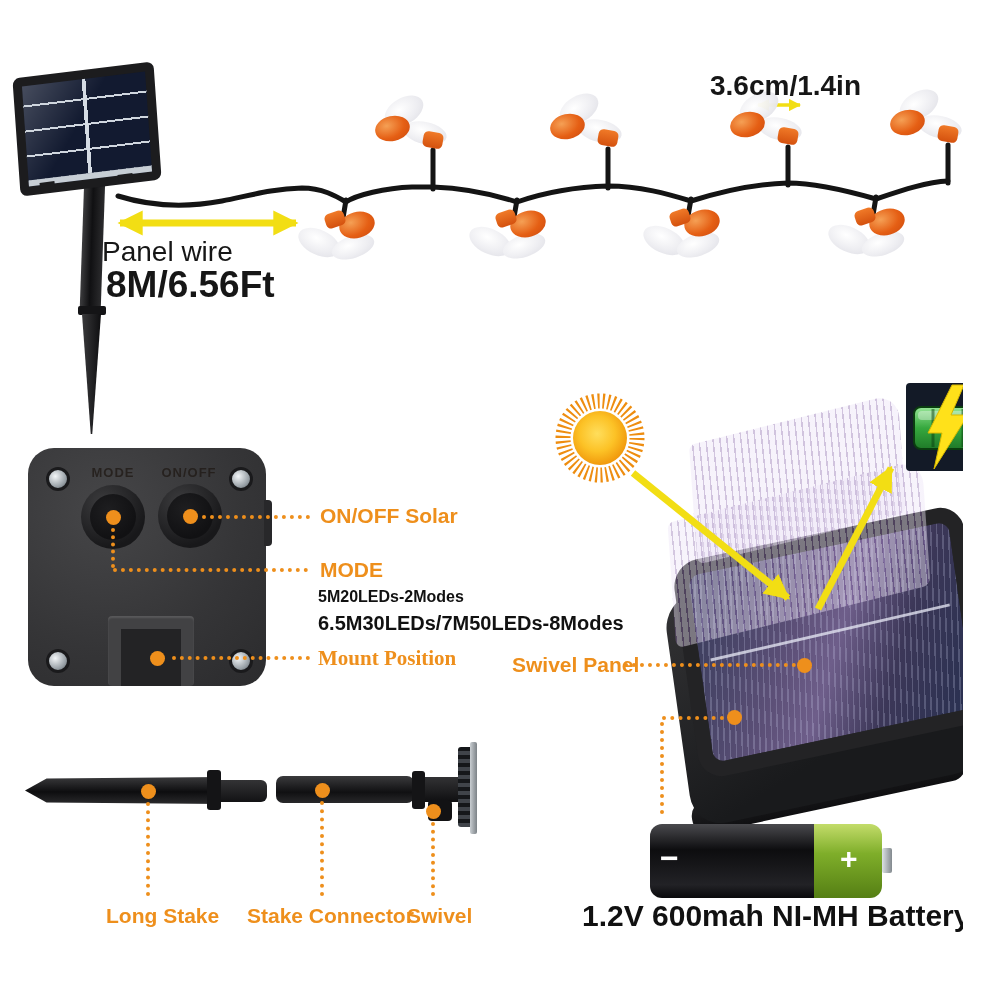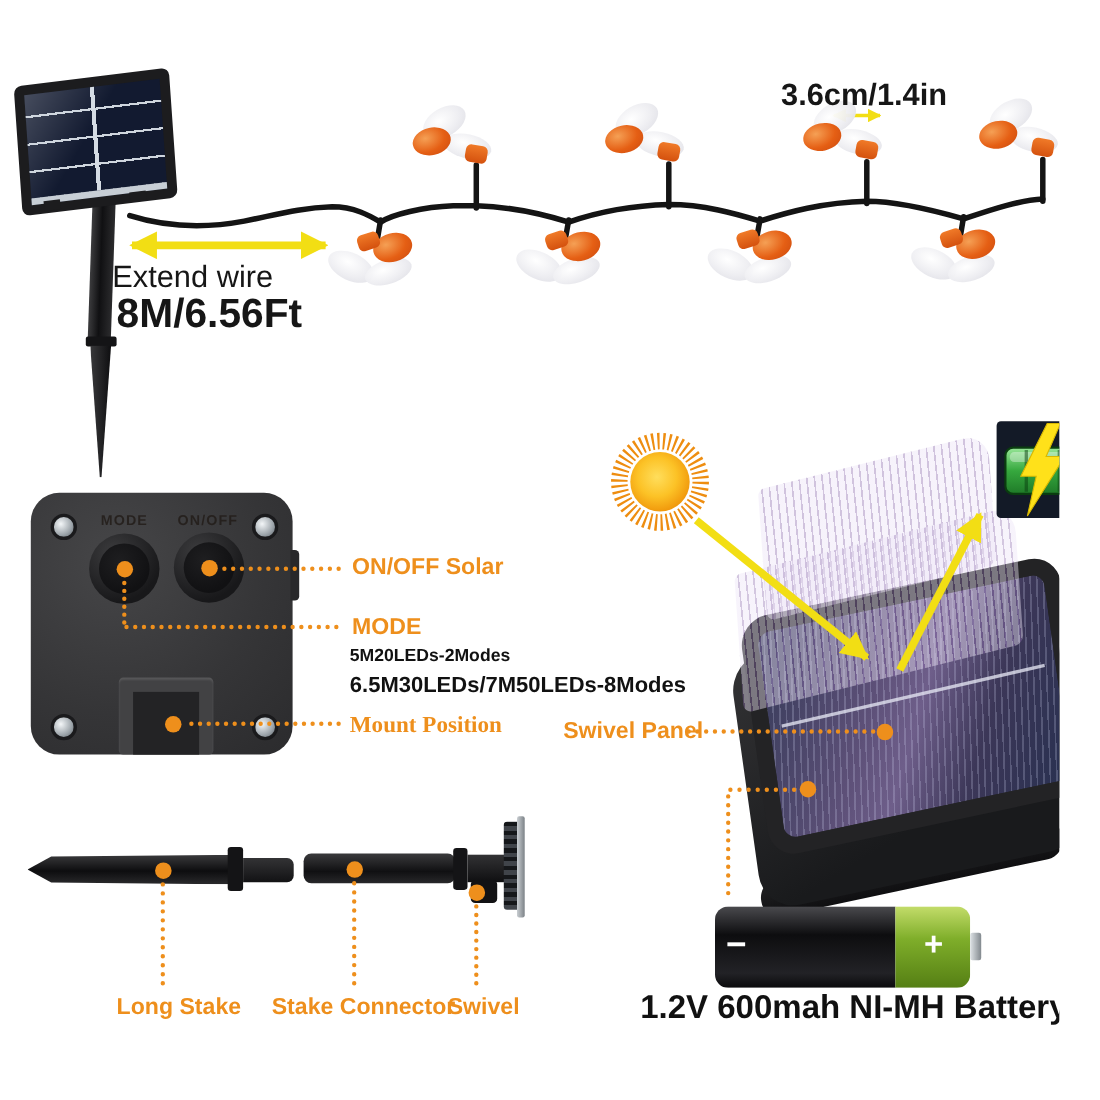--- a/index.html
+++ b/index.html
@@ -230,21 +230,21 @@
       <i class="bsock"></i>
     </div>
   <div class="bee below" style="left:827px;top:207px;">
     <i class="wing w1"></i>
       <i class="wing w2"></i>
     <i class="bbody"></i>
       <i class="bsock"></i>
     </div>
 
   <div class="abs t-spacing">3.6cm/1.4in</div>
-  <div class="abs t-extend1">Extend wire</div>
+  <div class="abs t-extend1">Panel wire</div>
   <div class="abs t-extend2">8M/6.56Ft</div>
 
   <div class="abs ctrl">
     <div class="screw" style="left:18px;top:19px;"></div>
     <div class="screw" style="left:201px;top:19px;"></div>
     <div class="screw" style="left:18px;top:201px;"></div>
     <div class="screw" style="left:201px;top:201px;"></div>
     <div class="engr" style="left:56px;top:17px;width:58px;">MODE</div>
     <div class="engr" style="left:128px;top:17px;width:66px;">ON/OFF</div>
     <div class="cbtn" style="left:53px;top:37px;"></div>

